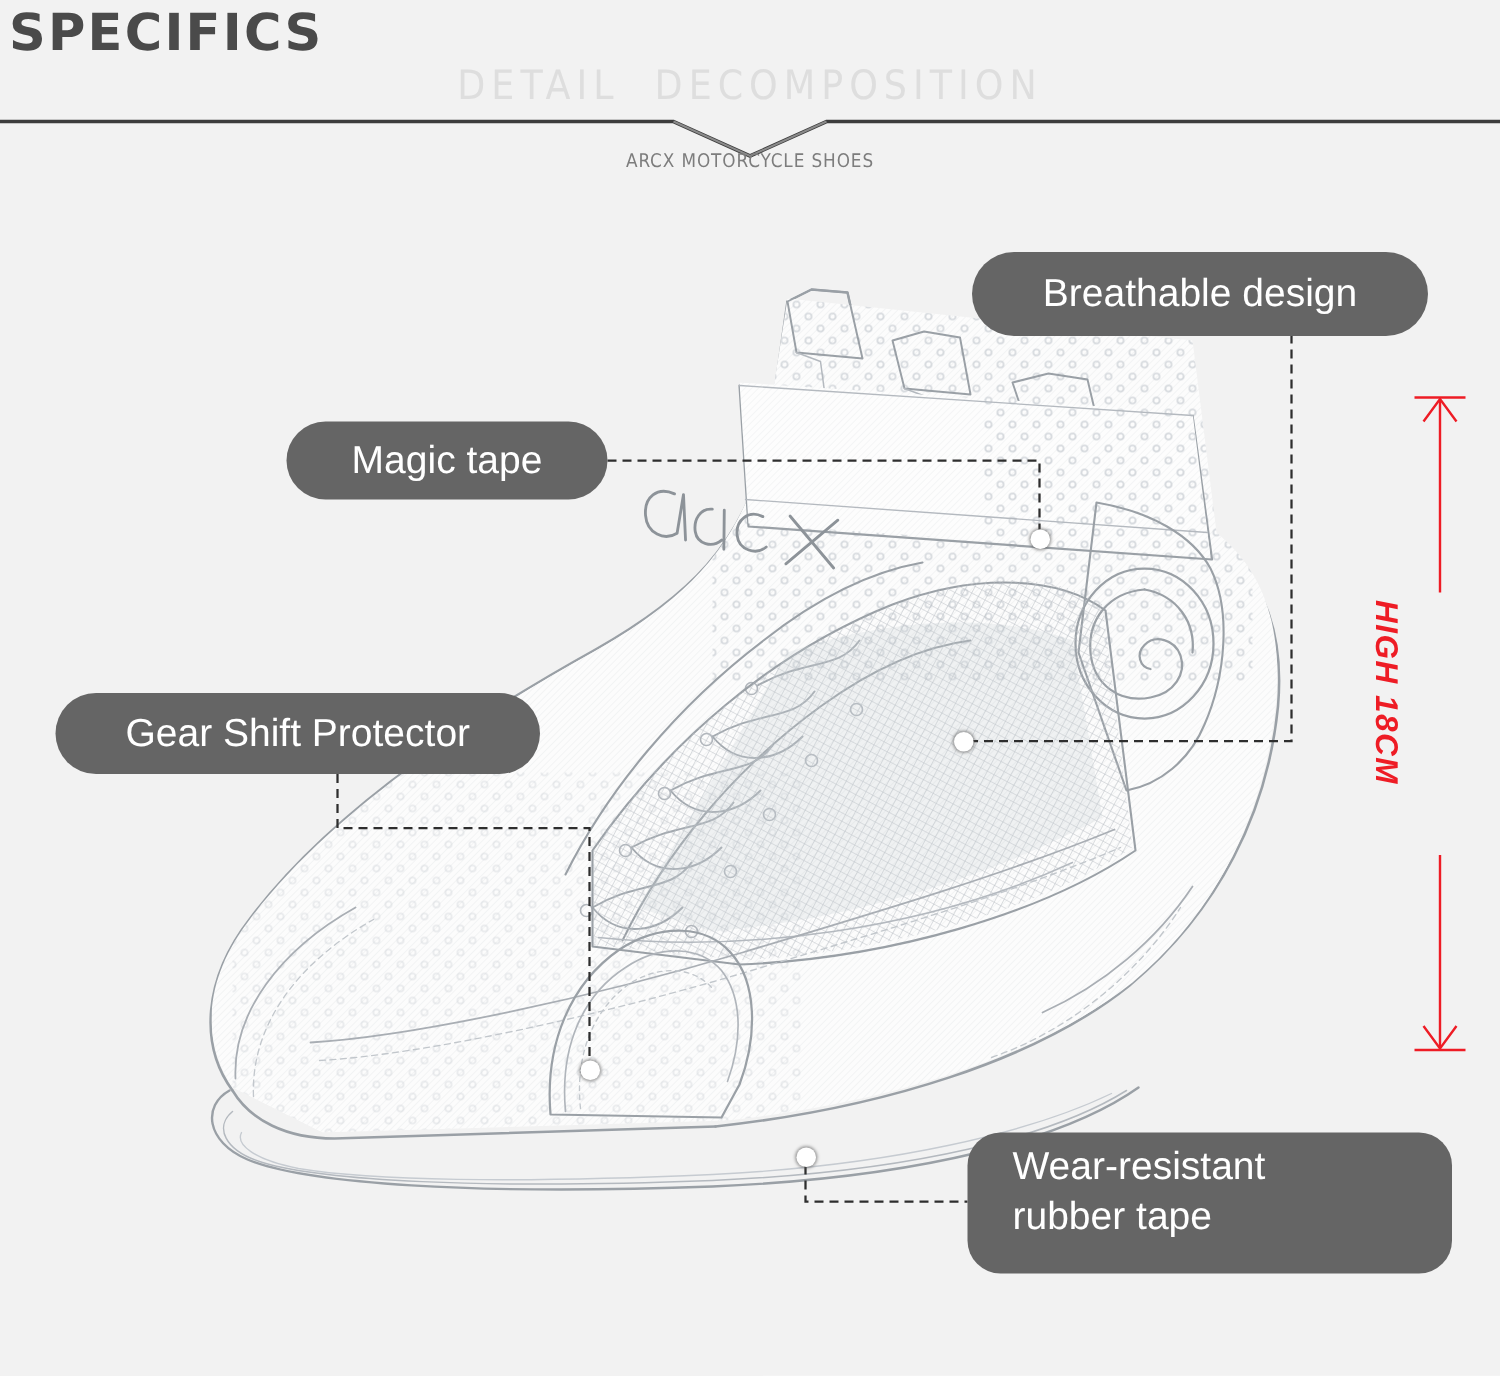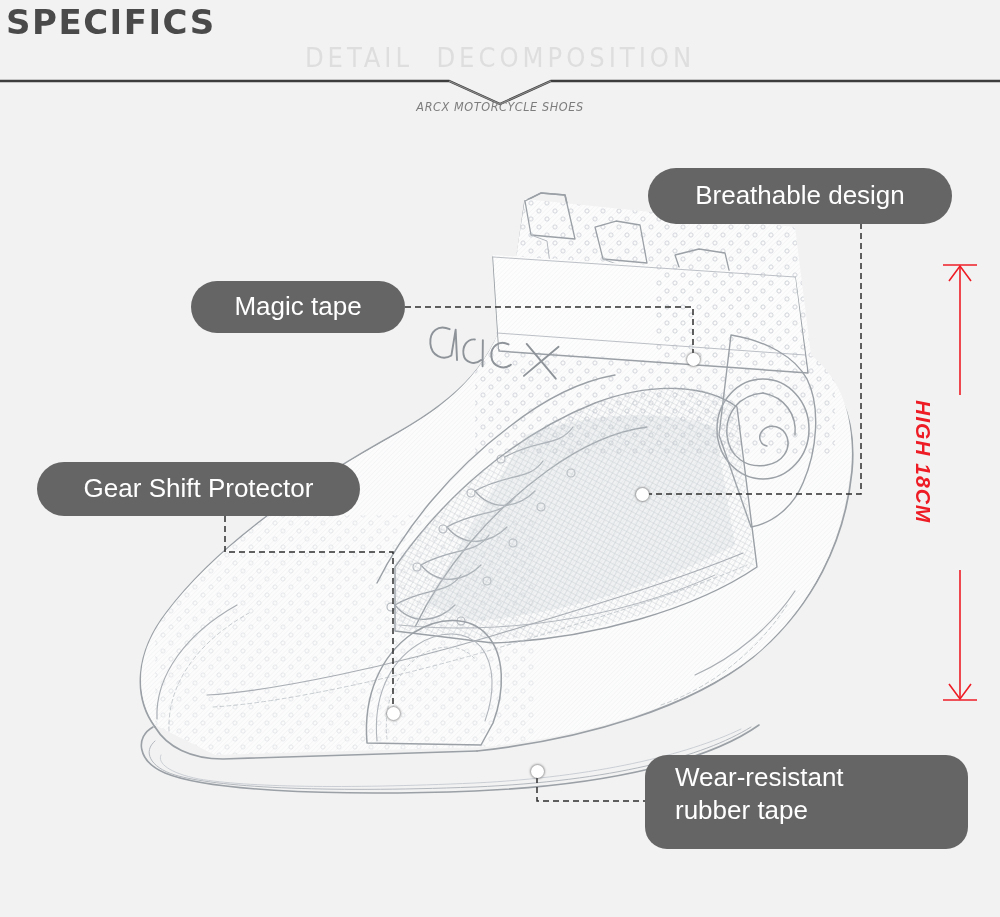--- a/index.html
+++ b/index.html
@@ -52,21 +52,20 @@
   .caption {
     position: absolute;
     top: 99px;
     left: 0;
     width: 1000px;
     text-align: center;
     font-size: 12.5px;
     letter-spacing: 0.6px;
     color: #7d7d7d;
     font-family: "DejaVu Sans Condensed", "DejaVu Sans", sans-serif;
-    font-style: italic;
   }
 
   
   .shoe-art {
     position: absolute;
     left: 95px;
     top: 135px;
     width: 830px;
     height: 690px;
   }

